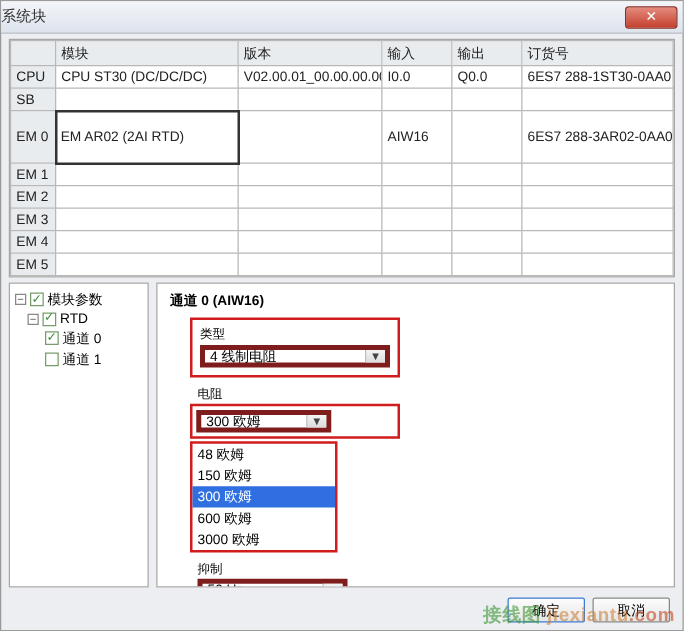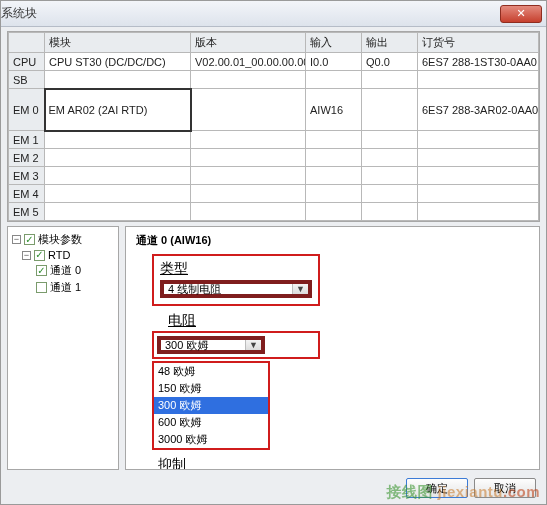--- a/index.html
+++ b/index.html
@@ -135,23 +135,22 @@
     padding: 6px 10px 8px 10px;
     overflow: hidden;
     position: relative;
   }
   .section-title {
     font-weight: bold;
     font-size: 11px;
     margin: 0 0 6px 0;
   }
   .field-label {
-    font-size: 14px;
+    font-size: 10px;
     margin-bottom: 1px;
-    text-decoration: underline;
   }
   .combo {
     width: 136px;
     height: 18px;
     border: 4px solid #7f1d1d;
     background: #fff;
     display: flex;
     align-items: center;
     cursor: pointer;
   }
@@ -366,21 +365,21 @@
 
       <div class="highlight-red">
         <div class="field-label">类型</div>
         <div class="combo">
           <span class="val">4 线制电阻</span>
           <span class="arrow">▼</span>
         </div>
       </div>
 
       <div class="res-group">
-        <div class="field-label" style="margin-left:16px">电阻</div>
+        <div class="field-label" style="margin-left:6px">电阻</div>
         <div class="res-combo-wrap">
           <div class="combo small">
             <span class="val">300 欧姆</span>
             <span class="arrow">▼</span>
           </div>
         </div>
         <div class="dropdown-list">
           <div class="opt">48 欧姆</div>
           <div class="opt">150 欧姆</div>
           <div class="opt selected">300 欧姆</div>

